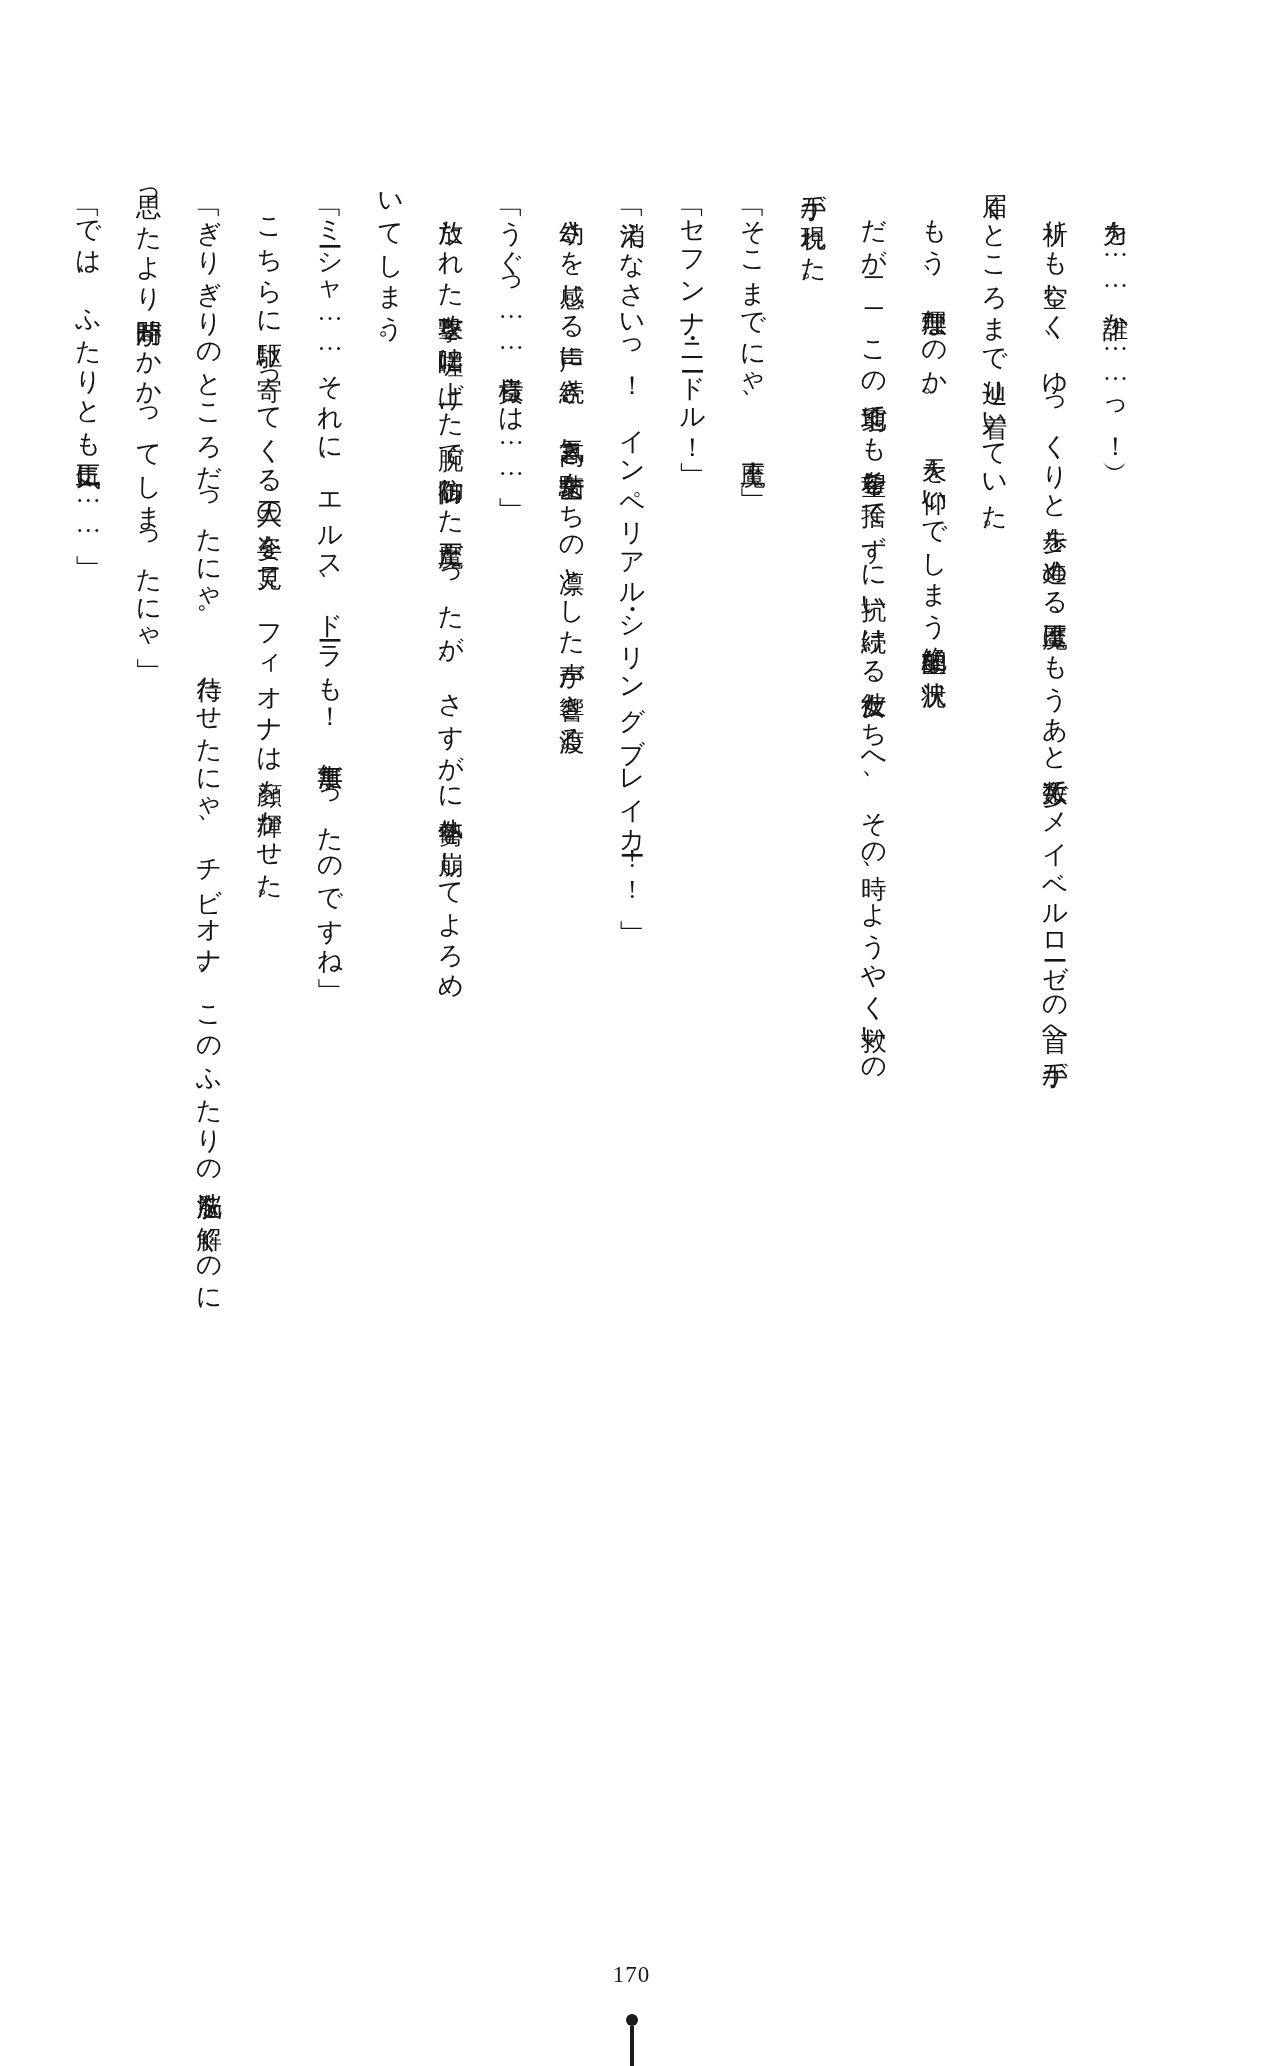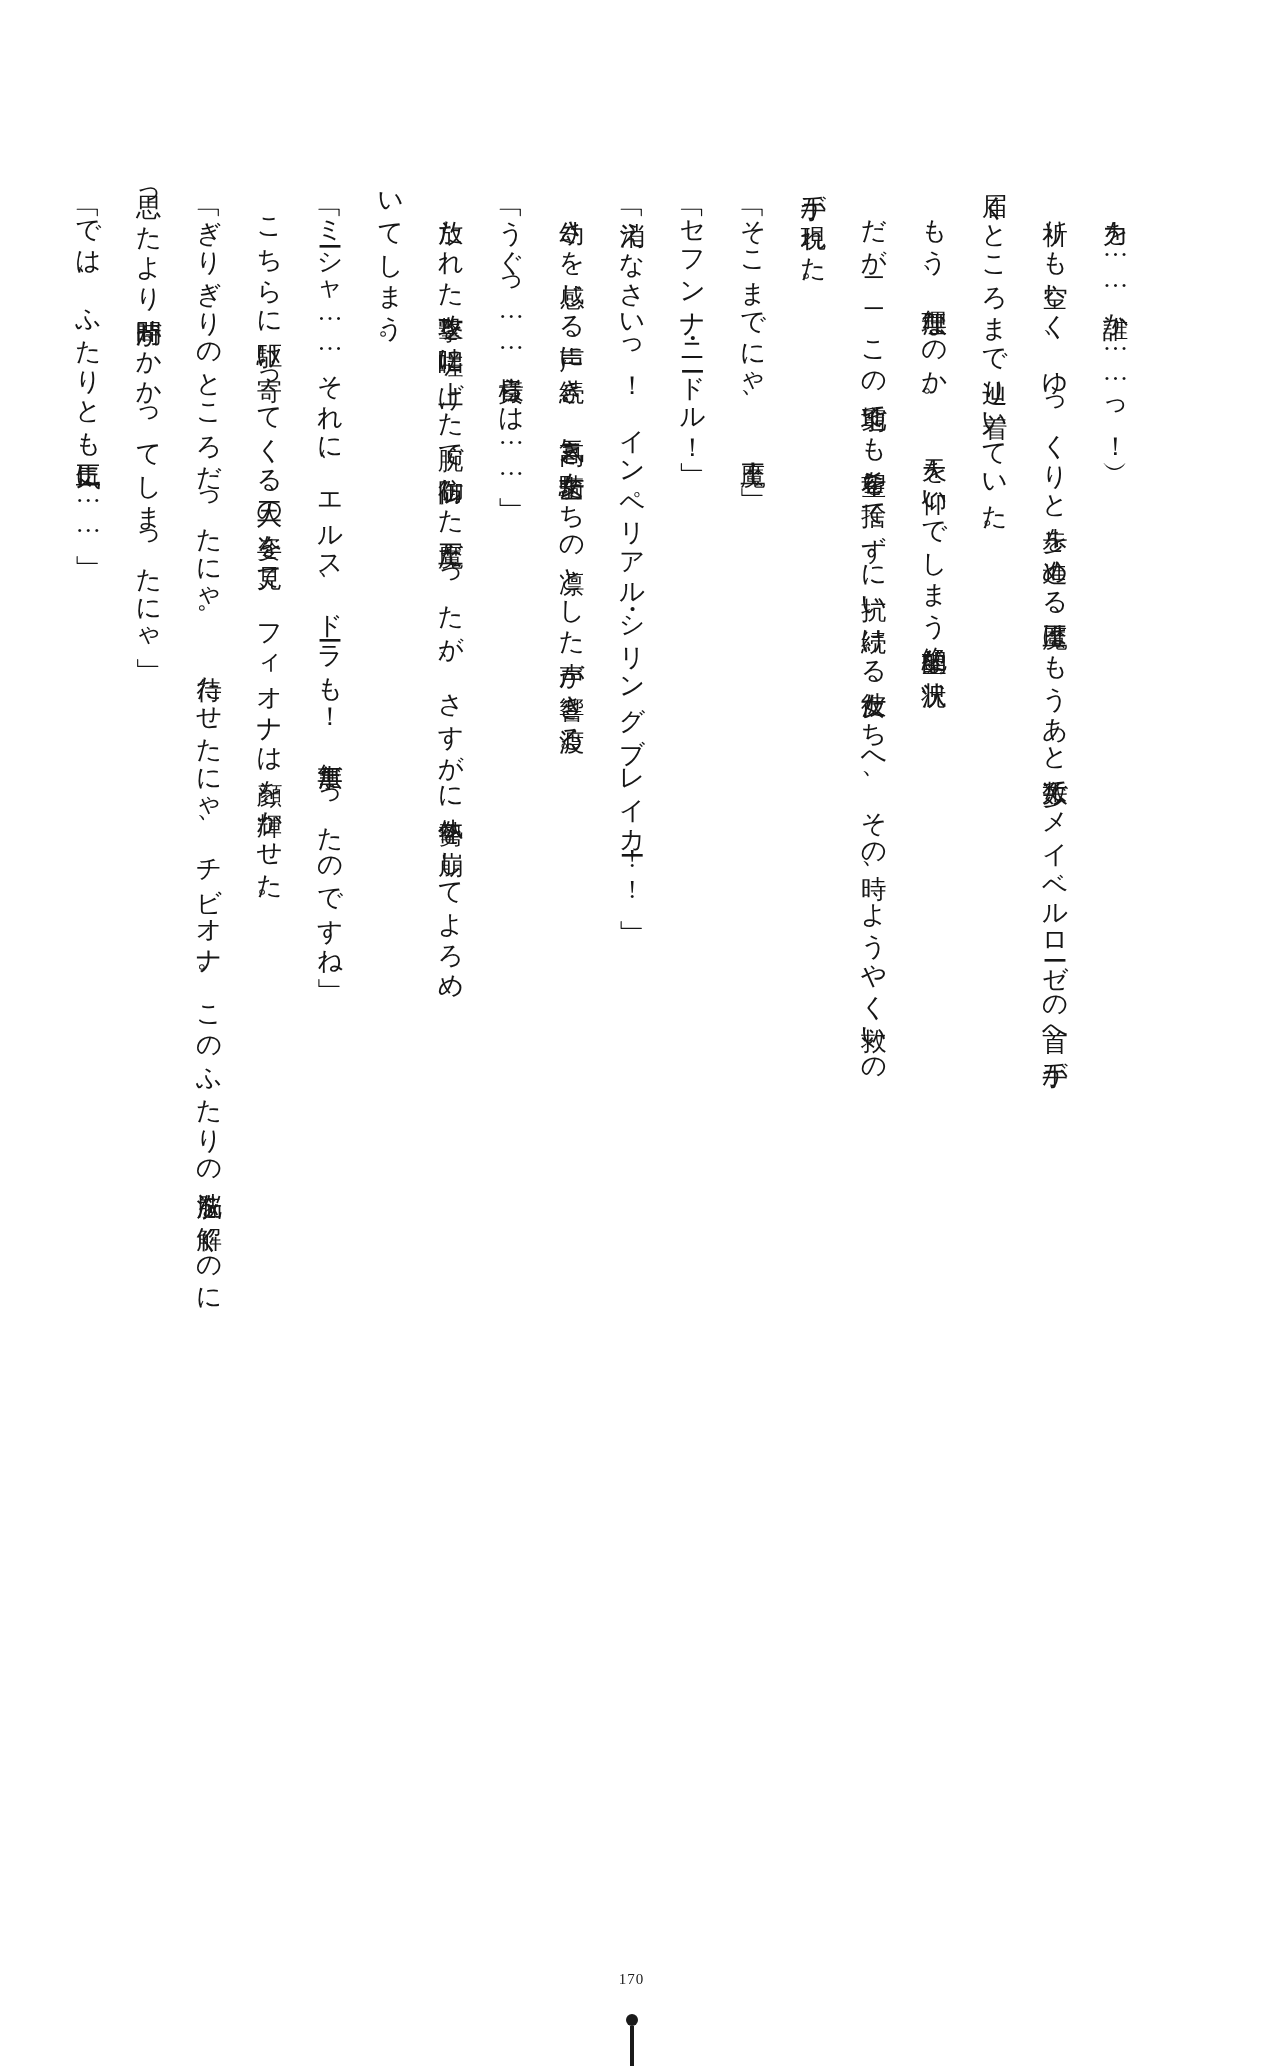--- a/index.html
+++ b/index.html
@@ -41,21 +41,21 @@
   }
   .para.indent {
     text-indent: 26px;
   }
   .page-number {
     position: absolute;
     left: 0;
     right: 0;
     bottom: 78px;
     text-align: center;
-    font-size: 15px;
+    font-size: 23px;
     letter-spacing: 1px;
     color: #1a1a1a;
     font-family: "Liberation Serif", "DejaVu Serif", serif;
   }
   .footer-mark {
     position: absolute;
     left: 50%;
     bottom: 0;
     transform: translateX(-50%);
     width: 16px;

